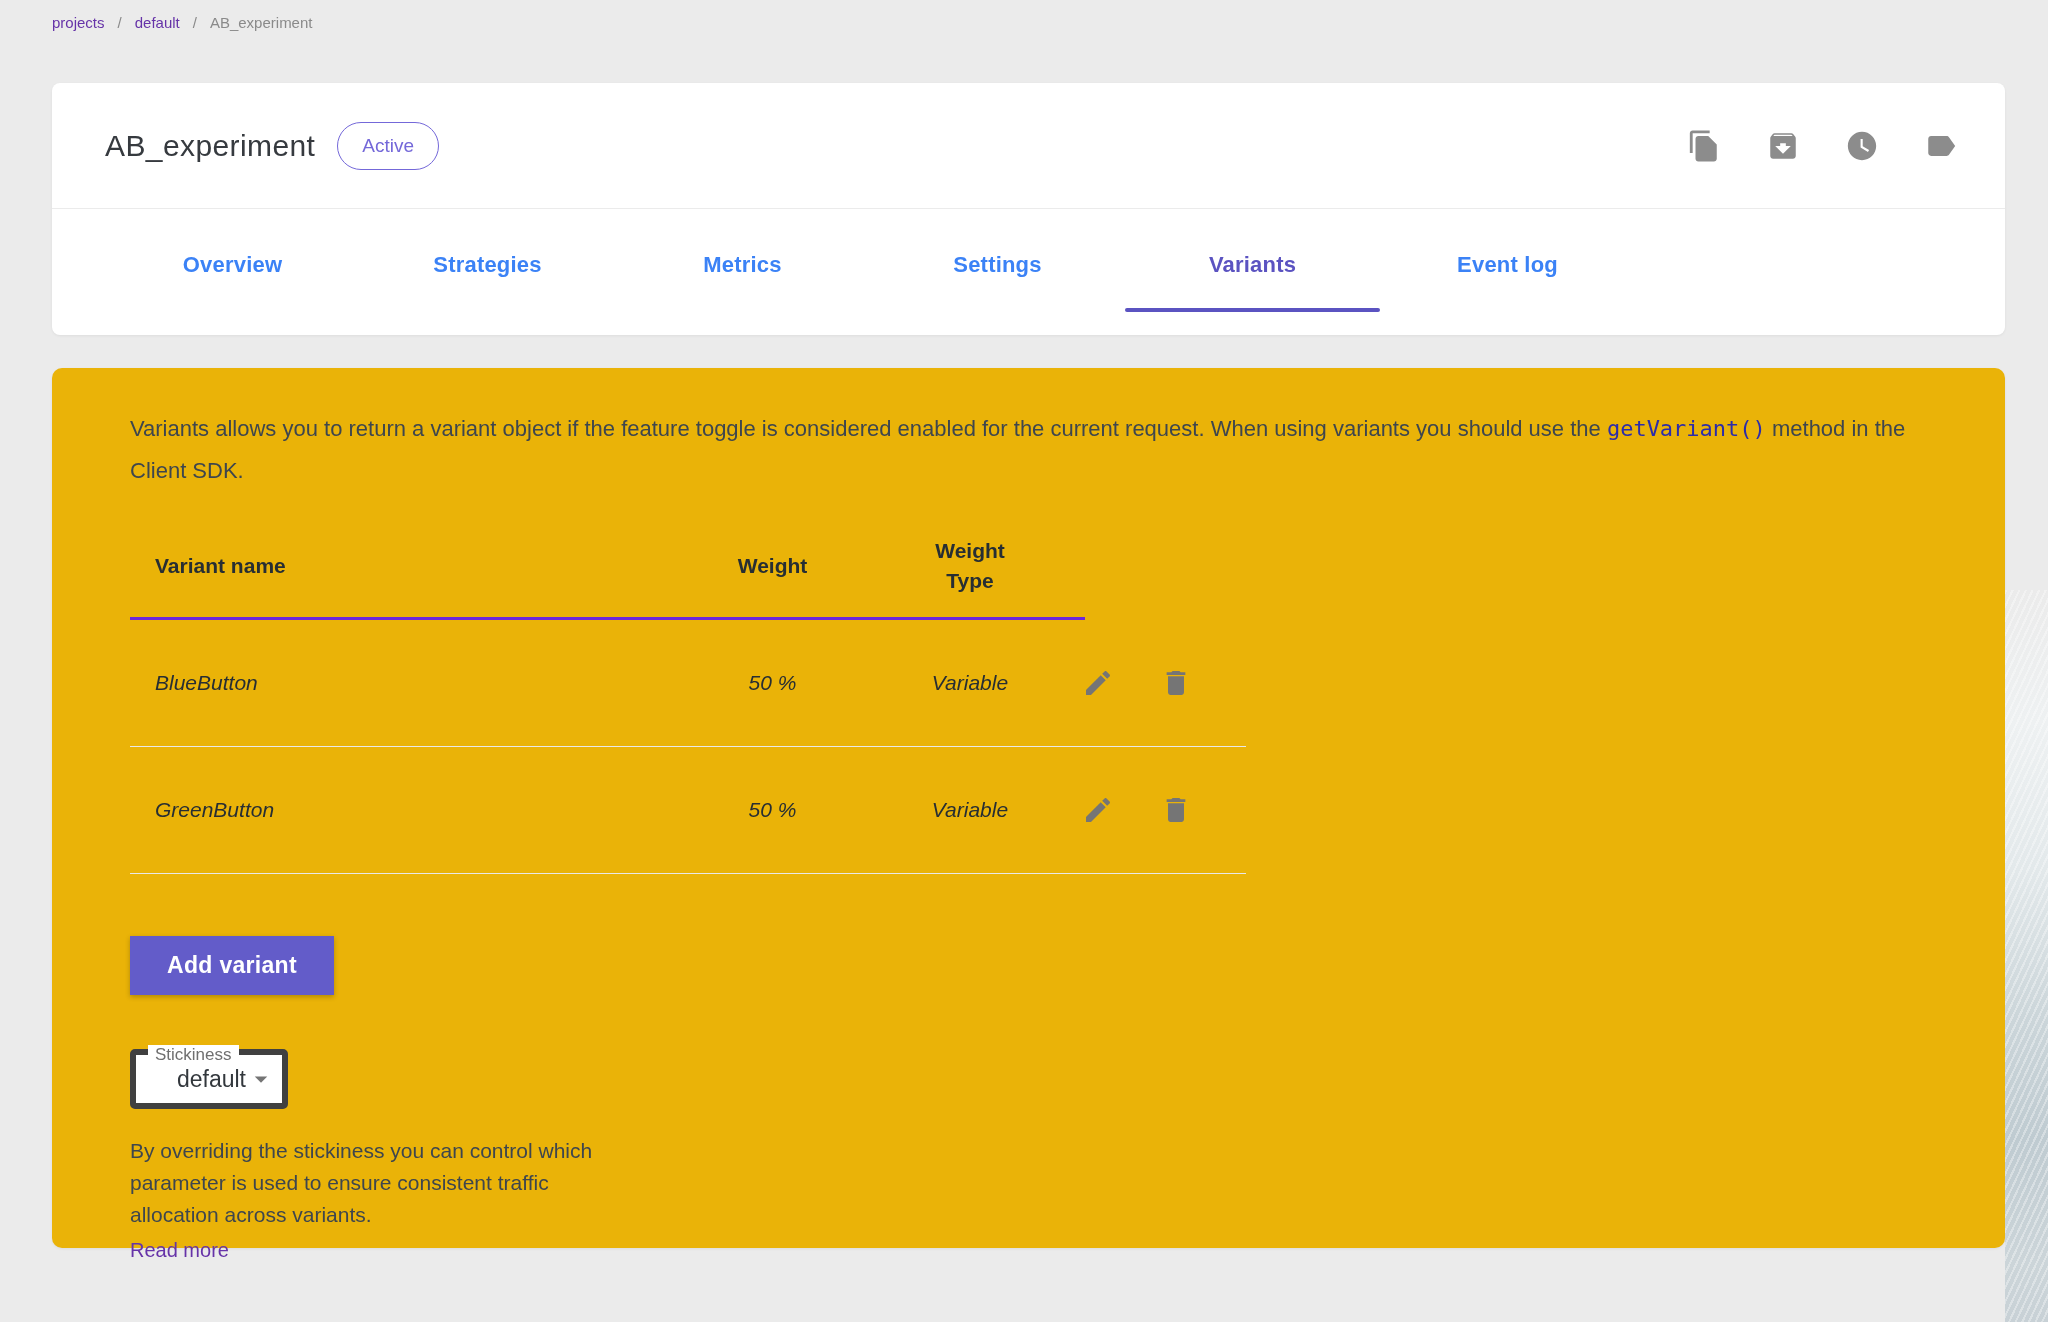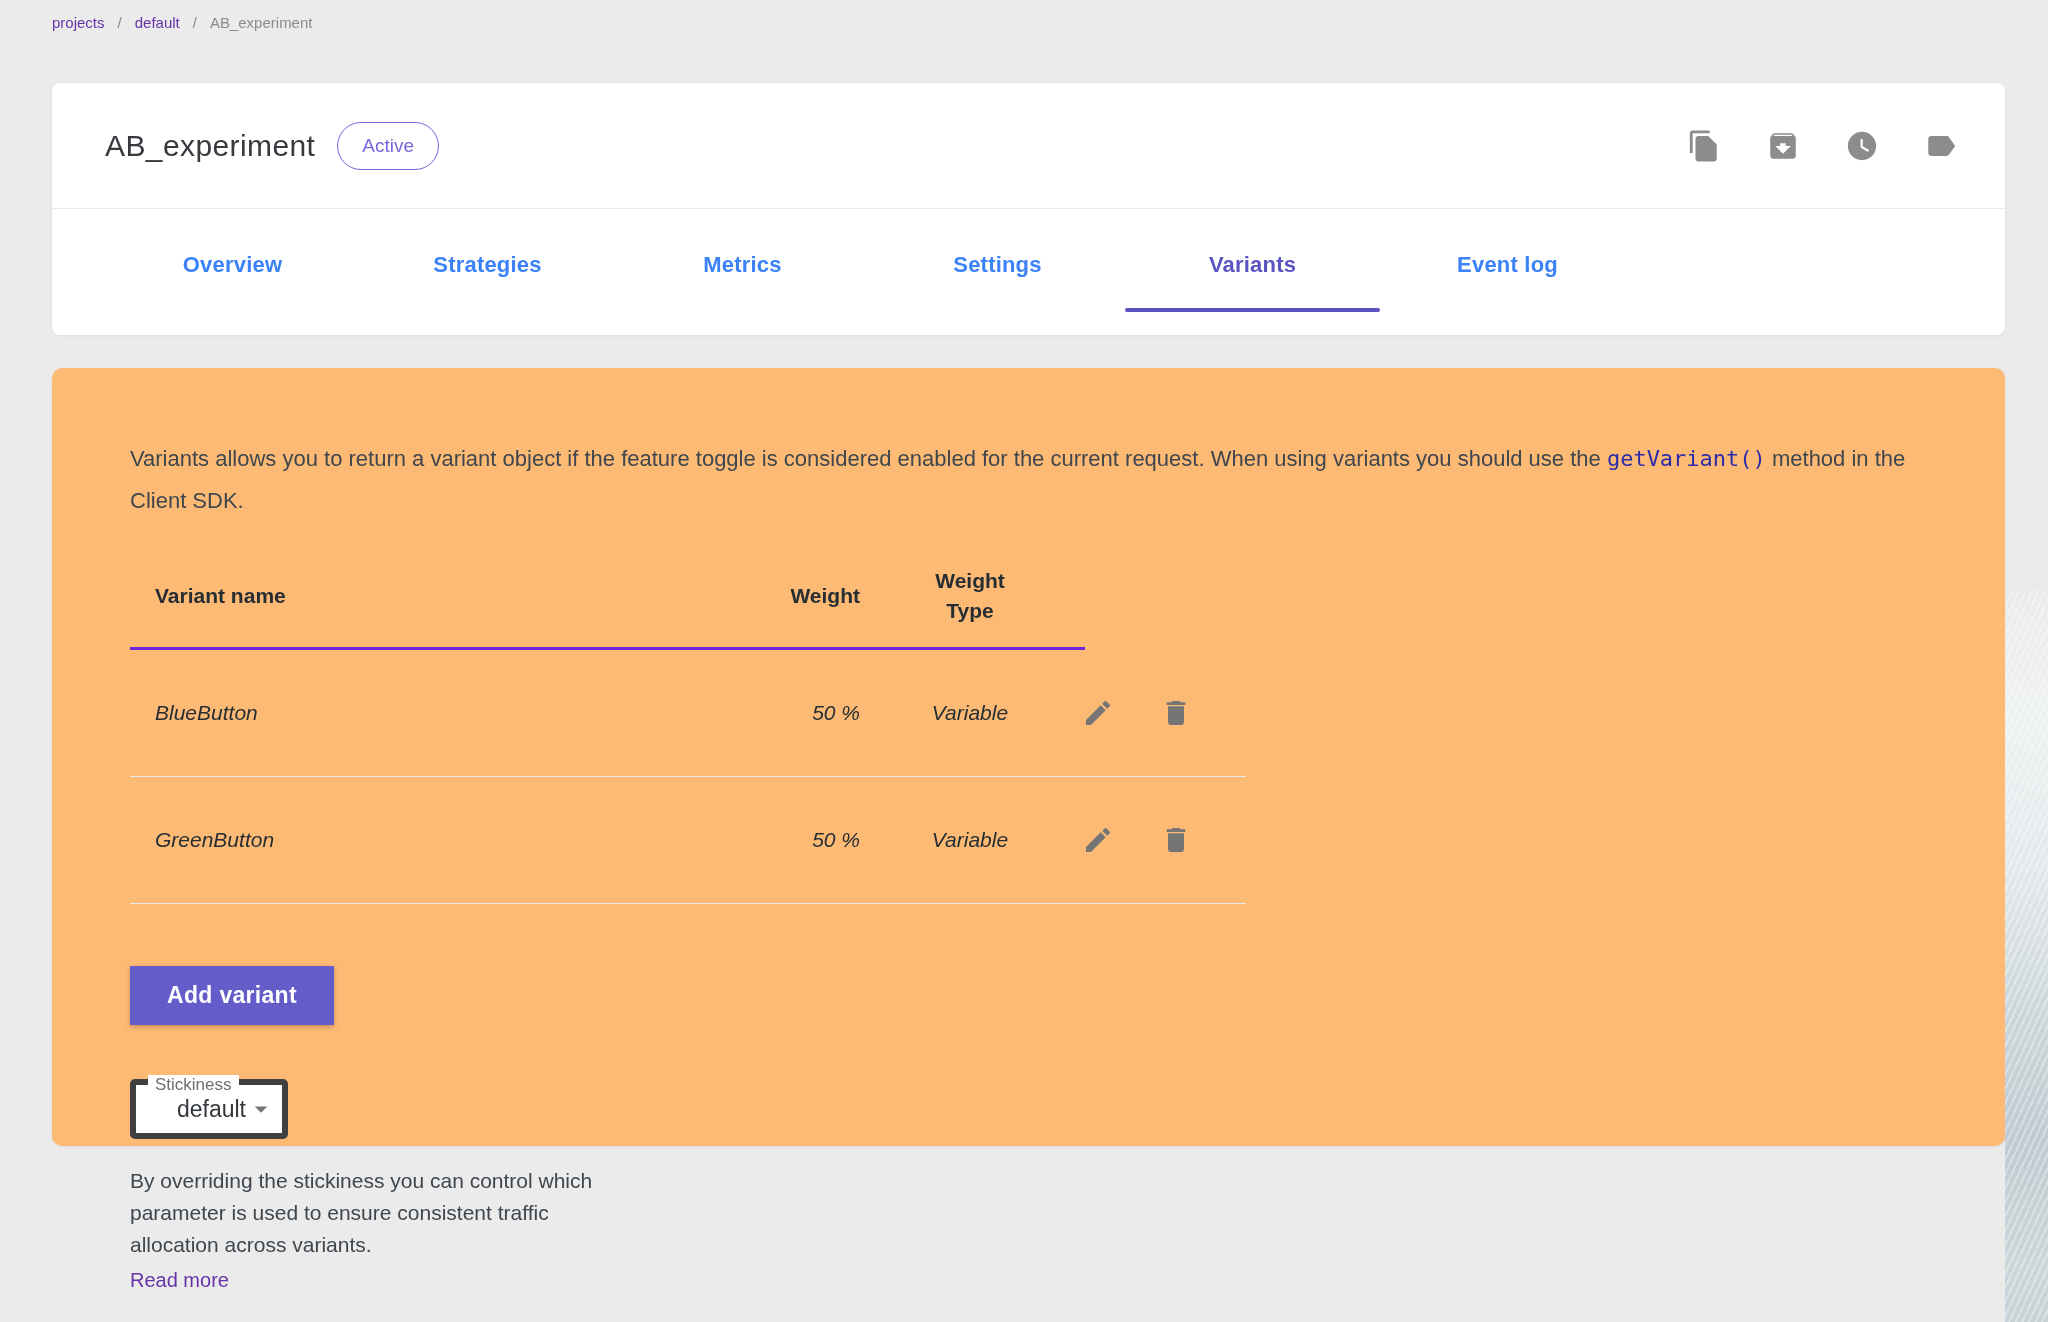--- a/index.html
+++ b/index.html
@@ -54,24 +54,24 @@
     padding-bottom:14px;
   }
   .tab.active { color:#5b53c1; }
   .tab.active::after {
     content:""; position:absolute; left:0; right:0; bottom:22px;
     height:4px; background:#5b53c1; border-radius:2px;
   }
 
   
   .content-card {
-    position:absolute; left:52px; top:368px; width:1953px; height:778px;
-    background:#fdba74; border-radius:10px;
+    position:absolute; left:52px; top:368px; width:1953px; height:880px;
+    background:#eab308; border-radius:10px;
     box-shadow:0 1px 3px rgba(0,0,0,.06);
-    padding:70px 60px 0 78px;
+    padding:40px 60px 0 78px;
   }
   .desc { margin:0; max-width:1790px; font-size:22px; line-height:42px; color:#3e464e; }
   .desc .code {
     font-family:"DejaVu Sans Mono", monospace;
     color:#2c2caa; font-size:22px;
   }
 
   
   .vtable { margin-top:22px; }
   .thead {
@@ -80,21 +80,21 @@
     border-bottom:3px solid #6d28d9;
     font-size:21px; font-weight:700; color:#272e33;
   }
   .trow {
     display:grid; grid-template-columns:555px 175px 220px 161px;
     width:1116px; height:127px; align-items:center;
     border-bottom:1px solid #e9e9e9;
     font-size:21px; color:#272e33;font-style:italic;
   }
   .cell-name { padding-left:25px; }
-  .cell-weight { text-align:right; }
+  .cell-weight { text-align:center; }
   .cell-wtype { text-align:center; }
   .th-wtype { max-width:84px; justify-self:center; text-align:center; line-height:30px; }
   .cell-actions { display:flex; align-items:center; gap:46px; padding-left:2px; }
   .action-btn { background:none; border:none; padding:0; cursor:pointer; width:32px; height:32px; }
   .action-btn svg { width:32px; height:32px; fill:#757575; }
 
   
   .add-btn {
     display:block; margin-top:62px; width:204px; height:59px;
     background:#635cc9; color:#ffffff; border:none; border-radius:0;

